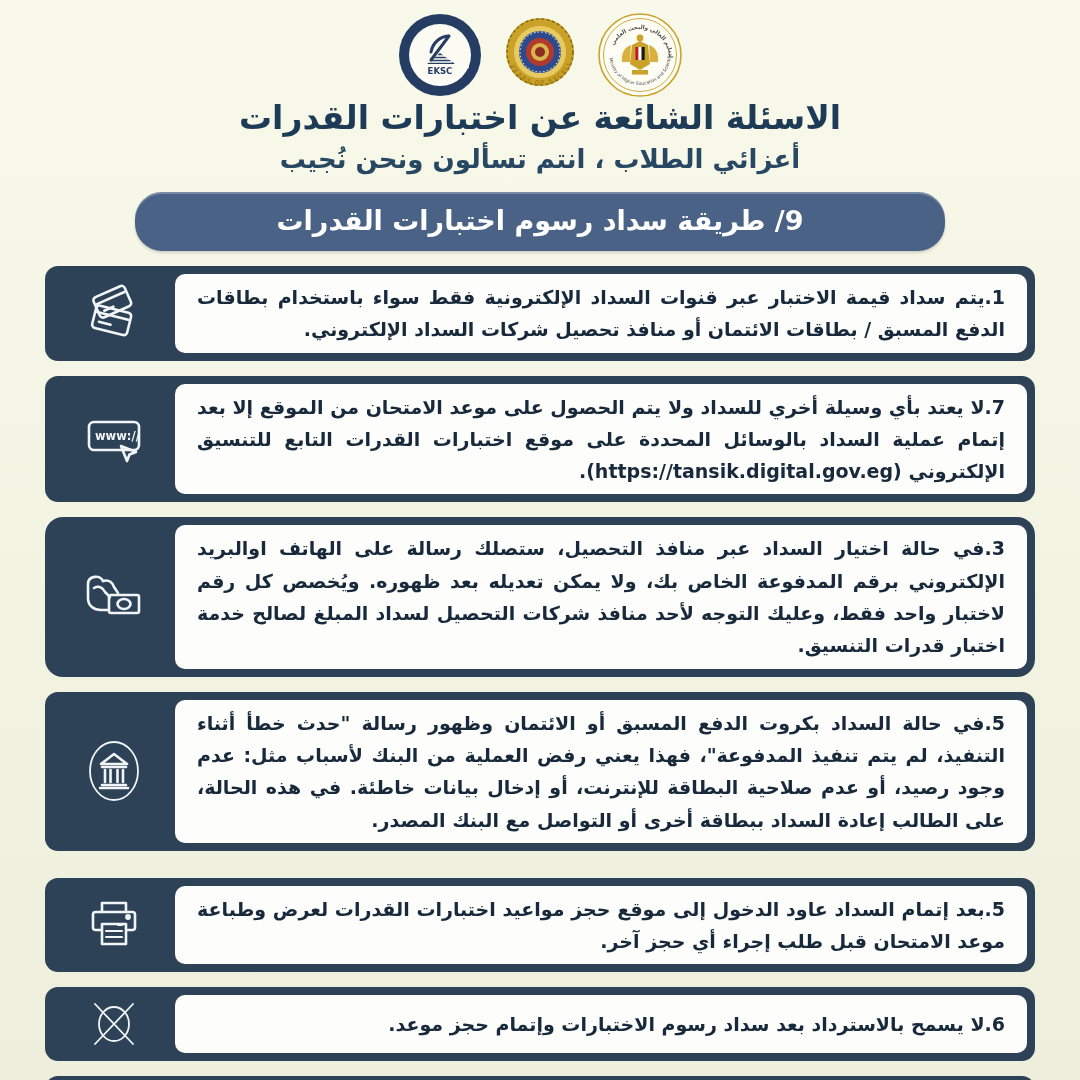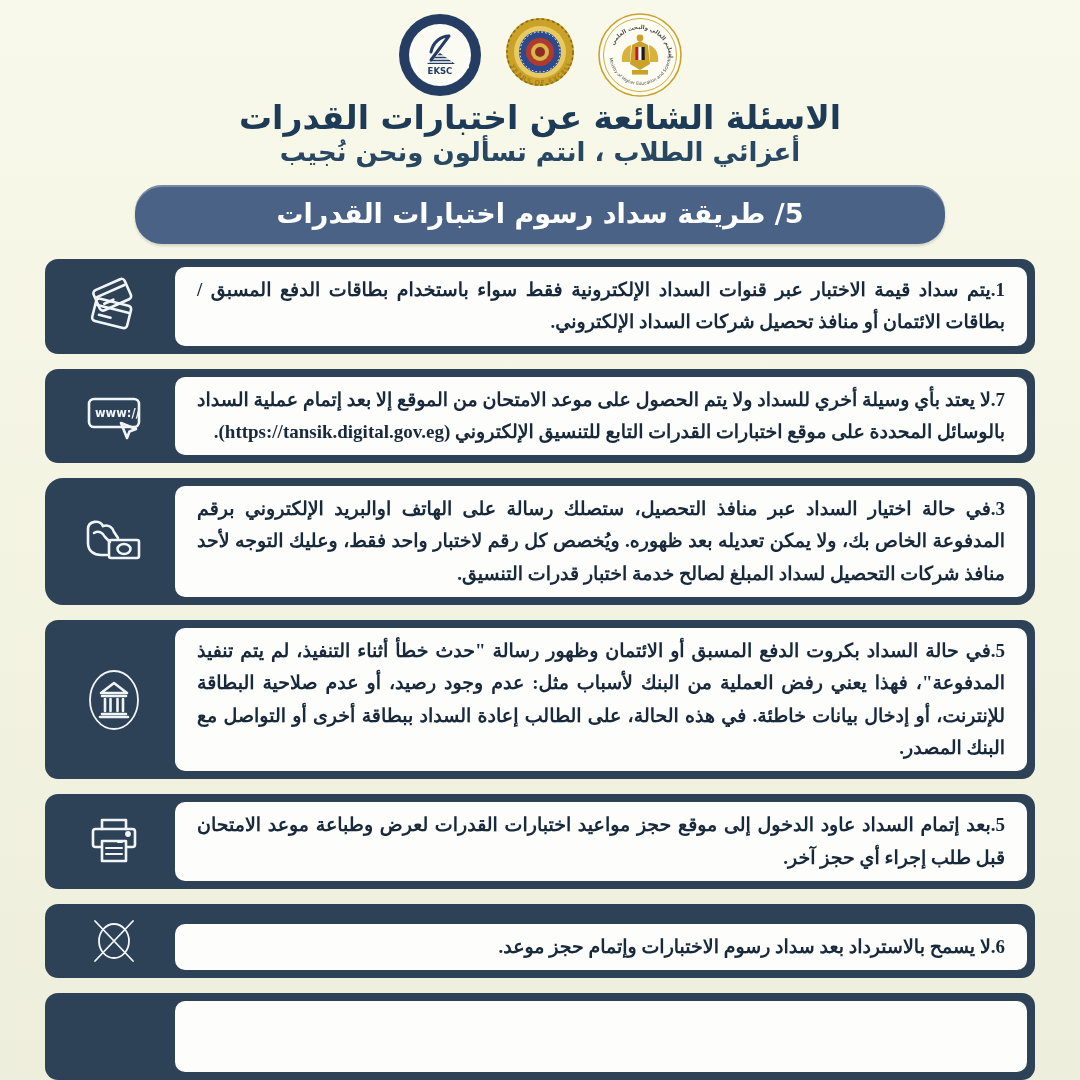--- a/index.html
+++ b/index.html
@@ -11,21 +11,21 @@
   .page{width:1080px;height:1080px;position:relative;}
 
   
   .logos{display:flex;justify-content:center;align-items:center;gap:14px;padding-top:12px;}
   .logo{width:86px;height:86px;flex:none;}
   .title{
     margin-top:0;text-align:center;font-size:33px;font-weight:bold;
     color:#1d3a56;direction:rtl;letter-spacing:0;
   }
   .subtitle{
-    text-align:center;font-size:26px;font-weight:bold;
+    margin-top:7px;text-align:center;font-size:26px;font-weight:bold;
     color:#274763;direction:rtl;
   }
 
   
   .banner{
     width:790px;margin:18px auto 0;background:#4a6286;border-radius:27px;
     padding:13px 10px 15px;box-shadow:inset 0 2px 0 rgba(255,255,255,.25),0 2px 3px rgba(0,0,0,.15);
   }
   .banner-text{
     text-align:center;color:#ffffff;font-size:27px;font-weight:bold;direction:rtl;
@@ -41,28 +41,28 @@
   }
   .icon-zone{
     width:122px;flex:none;display:flex;align-items:center;justify-content:center;
   }
   .card{
     flex:1;background:#fdfdfb;border-radius:10px;display:flex;align-items:center;
     padding:7px 22px;box-sizing:border-box;
   }
   .item-text{
     margin:0;direction:rtl;text-align:justify;text-align-last:right;
-    font-size:19px;font-weight:bold;color:#17293b;line-height:1.7;width:100%;font-family:Liberation Serif, serif;
+    font-size:19px;font-weight:bold;color:#17293b;line-height:1.7;width:100%;
   }
   .items .item:nth-child(1){min-height:87px;}
   .items .item:nth-child(2){min-height:89px;}
   .items .item:nth-child(3){min-height:115px;border-radius:18px;}
   .items .item:nth-child(4){min-height:115px;}
-  .items .item:nth-child(5){min-height:73px;}
-  .items .item:nth-child(6){min-height:58px;align-items:flex-end;}
+  .items .item:nth-child(5){min-height:73px;margin-top:12px;}
+  .items .item:nth-child(6){min-height:58px;}
   .items .item:nth-child(7){min-height:87px;}
   .items .item:nth-child(8){min-height:57px;}
 
   .icn{stroke:#f2f5f8;fill:none;stroke-width:2.6;stroke-linecap:round;stroke-linejoin:round;}
   .icn-thin{stroke:#f2f5f8;fill:none;stroke-width:1.8;stroke-linecap:round;stroke-linejoin:round;}
 </style>
 </head>
 <body>
 
 <div class="page">
@@ -124,21 +124,21 @@
         <rect x="44.6" y="35" width="3.1" height="13" fill="#1a1a1a"></rect>
         <rect x="35" y="58" width="16" height="4.6" fill="#caa22a"></rect>
       </g>
     </svg>
   </div>
 
   <div class="title">الاسئلة الشائعة عن اختبارات القدرات</div>
   <div class="subtitle">أعزائي الطلاب ، انتم تسألون ونحن نُجيب</div>
 
   <div class="banner">
-    <div class="banner-text">5/ طريقة سداد رسوم اختبارات القدرات</div>
+    <div class="banner-text">9/ طريقة سداد رسوم اختبارات القدرات</div>
   </div>
 
   <div class="items">
 
     <div class="item">
       <div class="icon-zone">
         <svg width="64" height="64" viewBox="0 0 64 64">
           <g class="icn" transform="rotate(-24 32 32)">
             <rect x="18" y="10" width="34" height="22" rx="3.5"></rect>
             <path d="M20 17 h30 M24 26 h10"></path>

